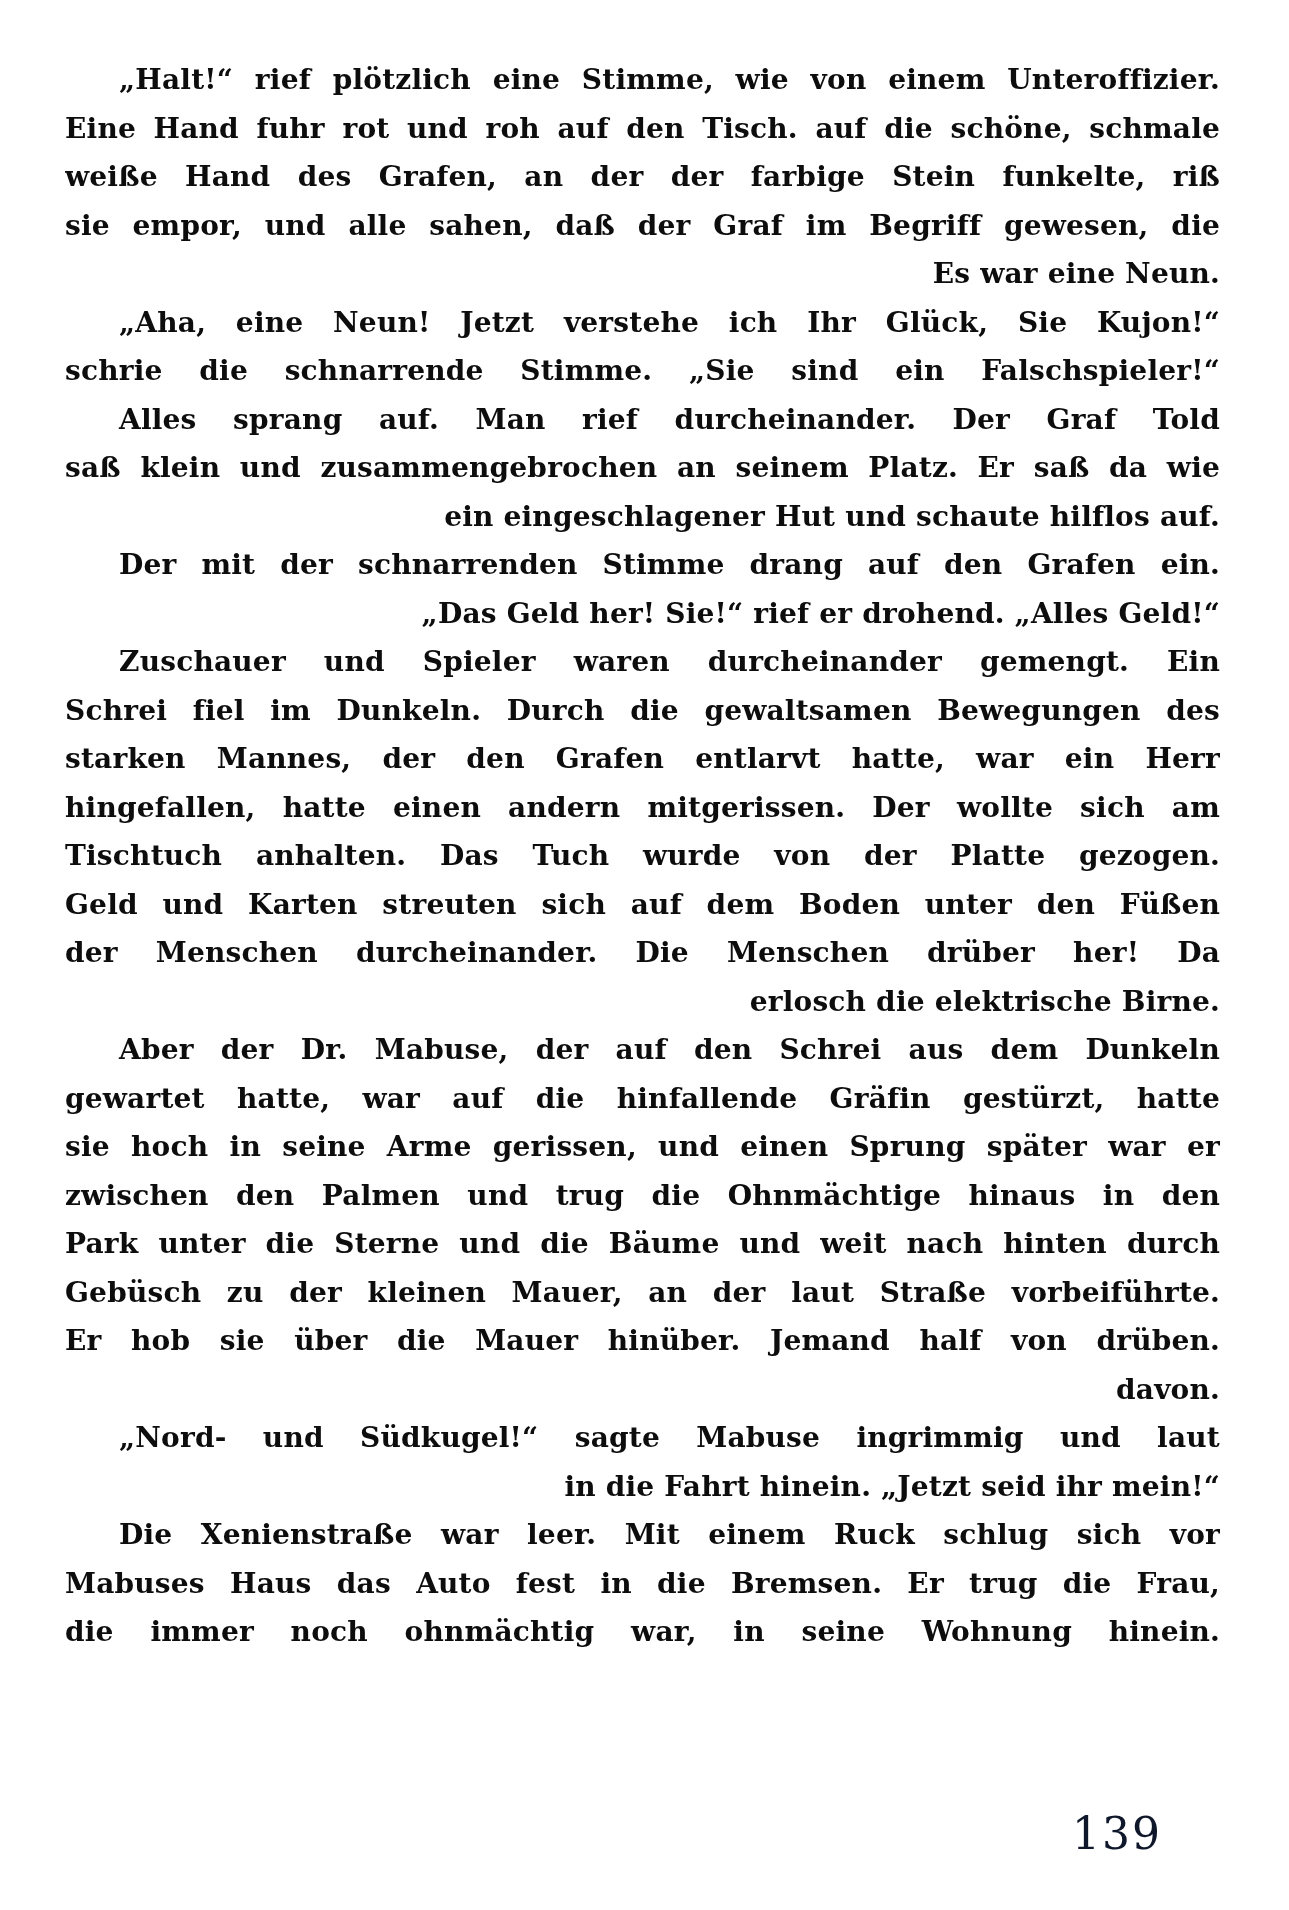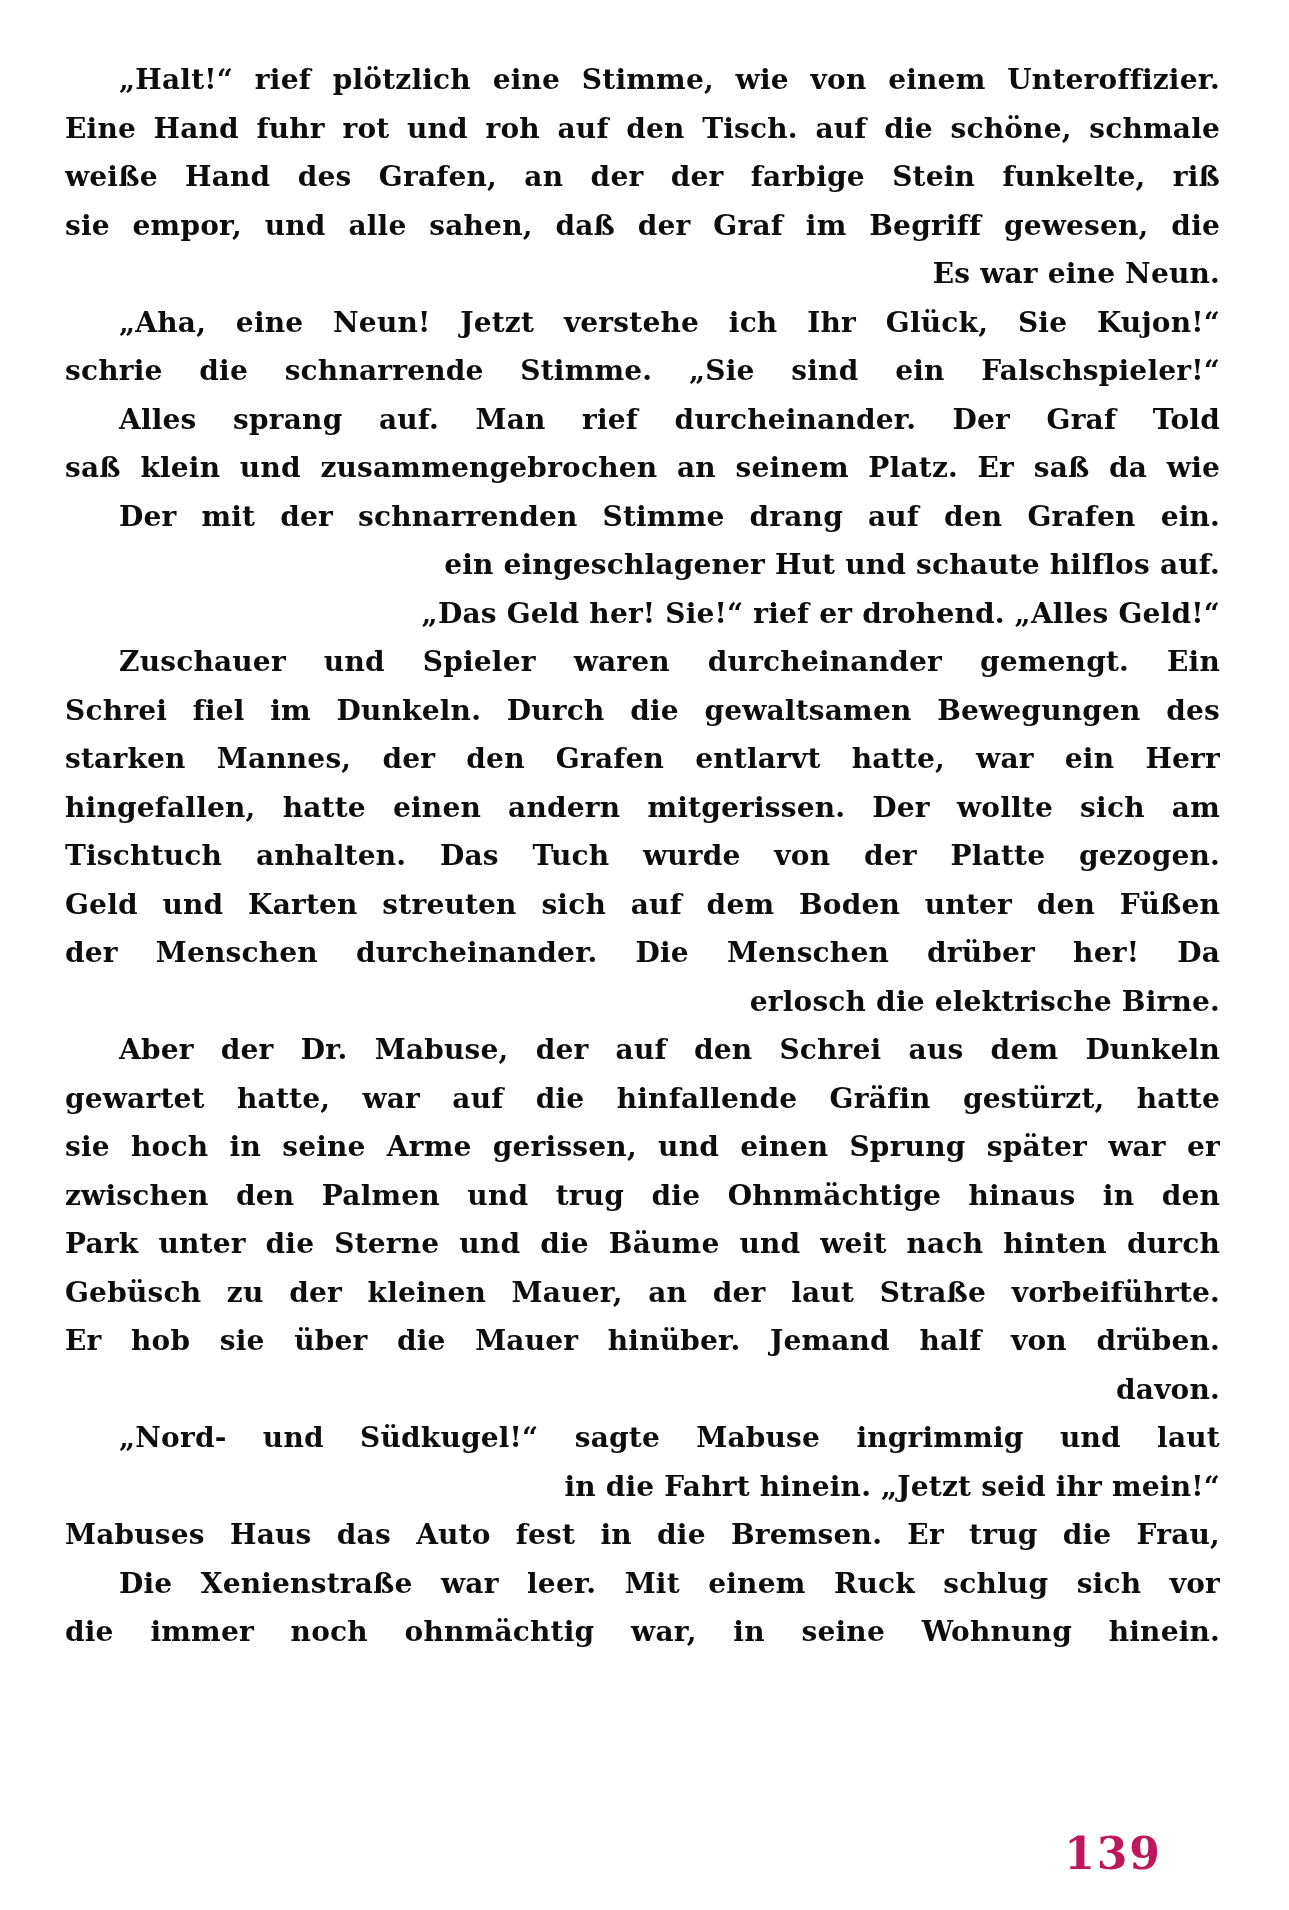--- a/index.html
+++ b/index.html
@@ -48,59 +48,58 @@
   }
   .page-number {
     position: absolute;
     left: 65px;
     top: 1808px;
     width: 1155px;
     padding-right: 58px;
     box-sizing: border-box;
     text-align: right;
     font-size: 44px;
-    font-weight: bold;
-    color: #be185d;
+    font-weight: normal;
+    color: #0f172a;
     letter-spacing: 2px;
-    margin-top: 20px;
   }
 </style>
 </head>
 <body>
 
 <div class="page">
   <div class="text-block" id="text-block">
       <div class="line just ind">„Halt!“ rief plötzlich eine Stimme, wie von einem Unteroffizier.</div>
       <div class="line just">Eine Hand fuhr rot und roh auf den Tisch. auf die schöne, schmale</div>
       <div class="line just">weiße Hand des Grafen, an der der farbige Stein funkelte, riß</div>
       <div class="line just">sie empor, und alle sahen, daß der Graf im Begriff gewesen, die</div>
       <div class="line ind">Es war eine Neun.</div>
       <div class="line just ind">„Aha, eine Neun!  Jetzt verstehe ich Ihr Glück, Sie Kujon!“</div>
       <div class="line just">schrie die schnarrende Stimme.  „Sie sind ein Falschspieler!“</div>
       <div class="line just ind">Alles sprang auf.  Man rief durcheinander.  Der Graf Told</div>
       <div class="line just">saß klein und zusammengebrochen an seinem Platz.  Er saß da wie</div>
+      <div class="line">ein eingeschlagener Hut und schaute hilflos auf.</div>
       <div class="line just ind">Der mit der schnarrenden Stimme drang auf den Grafen ein.</div>
-      <div class="line">ein eingeschlagener Hut und schaute hilflos auf.</div>
       <div class="line">„Das Geld her!  Sie!“ rief er drohend.   „Alles Geld!“</div>
       <div class="line just ind">Zuschauer und Spieler waren durcheinander gemengt.  Ein</div>
       <div class="line just">Schrei fiel im Dunkeln.  Durch die gewaltsamen Bewegungen des</div>
       <div class="line just">starken Mannes, der den Grafen entlarvt hatte, war ein Herr</div>
       <div class="line just">hingefallen, hatte einen andern mitgerissen.  Der wollte sich am</div>
       <div class="line just">Tischtuch anhalten.  Das Tuch wurde von der Platte gezogen.</div>
       <div class="line just">Geld und Karten streuten sich auf dem Boden unter den Füßen</div>
       <div class="line just">der Menschen durcheinander.  Die Menschen drüber her!  Da</div>
       <div class="line">erlosch die elektrische Birne.</div>
       <div class="line just ind">Aber der Dr. Mabuse, der auf den Schrei aus dem Dunkeln</div>
       <div class="line just">gewartet hatte, war auf die hinfallende Gräfin gestürzt, hatte</div>
       <div class="line just">sie hoch in seine Arme gerissen, und einen Sprung später war er</div>
       <div class="line just">zwischen den Palmen und trug die Ohnmächtige hinaus in den</div>
       <div class="line just">Park unter die Sterne und die Bäume und weit nach hinten durch</div>
       <div class="line just">Gebüsch zu der kleinen Mauer, an der laut Straße vorbeiführte.</div>
       <div class="line just">Er hob sie über die Mauer hinüber.  Jemand half von drüben.</div>
       <div class="line">davon.</div>
       <div class="line just ind">„Nord- und Südkugel!“ sagte Mabuse ingrimmig und laut</div>
       <div class="line">in die Fahrt hinein.  „Jetzt seid ihr mein!“</div>
+      <div class="line just ind">Die Xenienstraße war leer.  Mit einem Ruck schlug sich vor</div>
       <div class="line just">Mabuses Haus das Auto fest in die Bremsen.  Er trug die Frau,</div>
-      <div class="line just ind">Die Xenienstraße war leer.  Mit einem Ruck schlug sich vor</div>
       <div class="line just">die immer noch ohnmächtig war, in seine Wohnung hinein.</div>
     </div>
   <div class="page-number">139</div>
 </div>
 
 </body></html>

